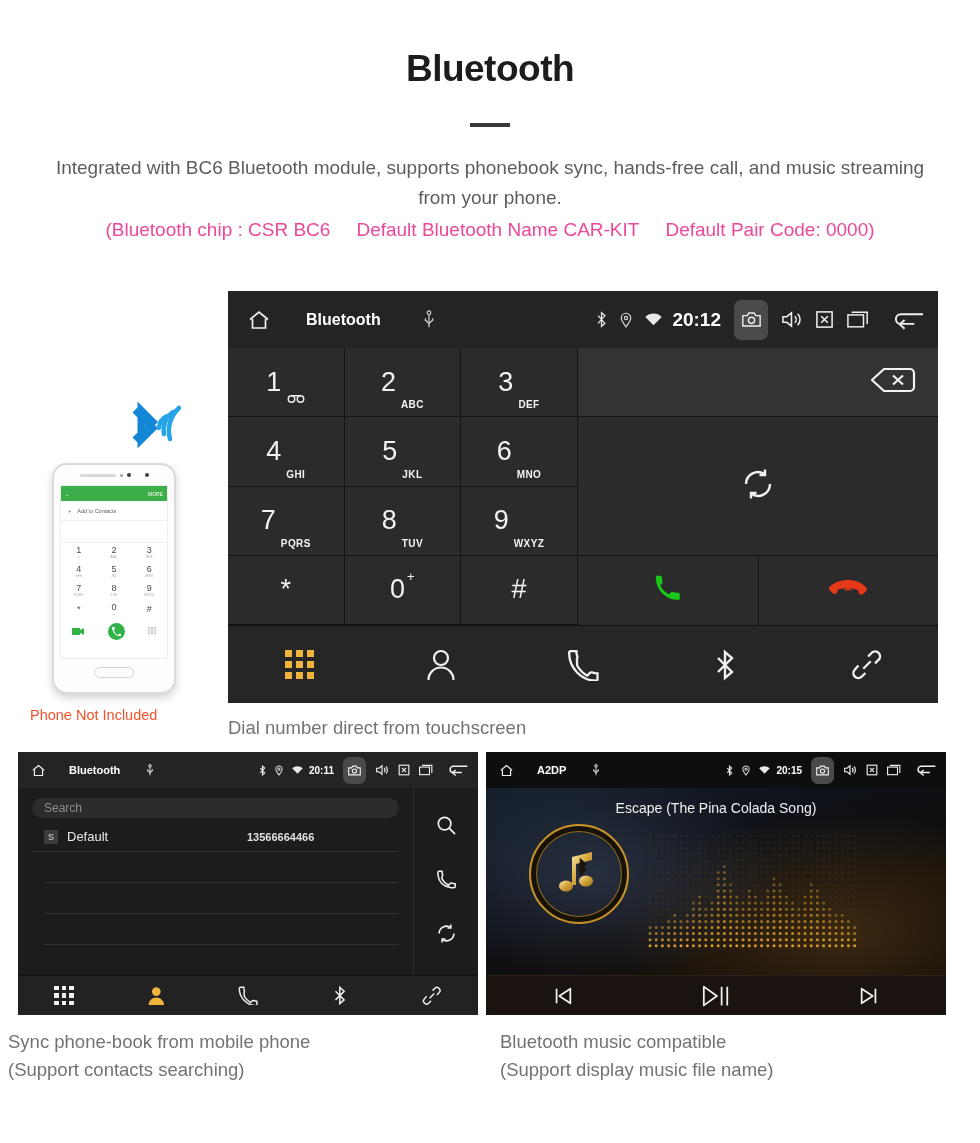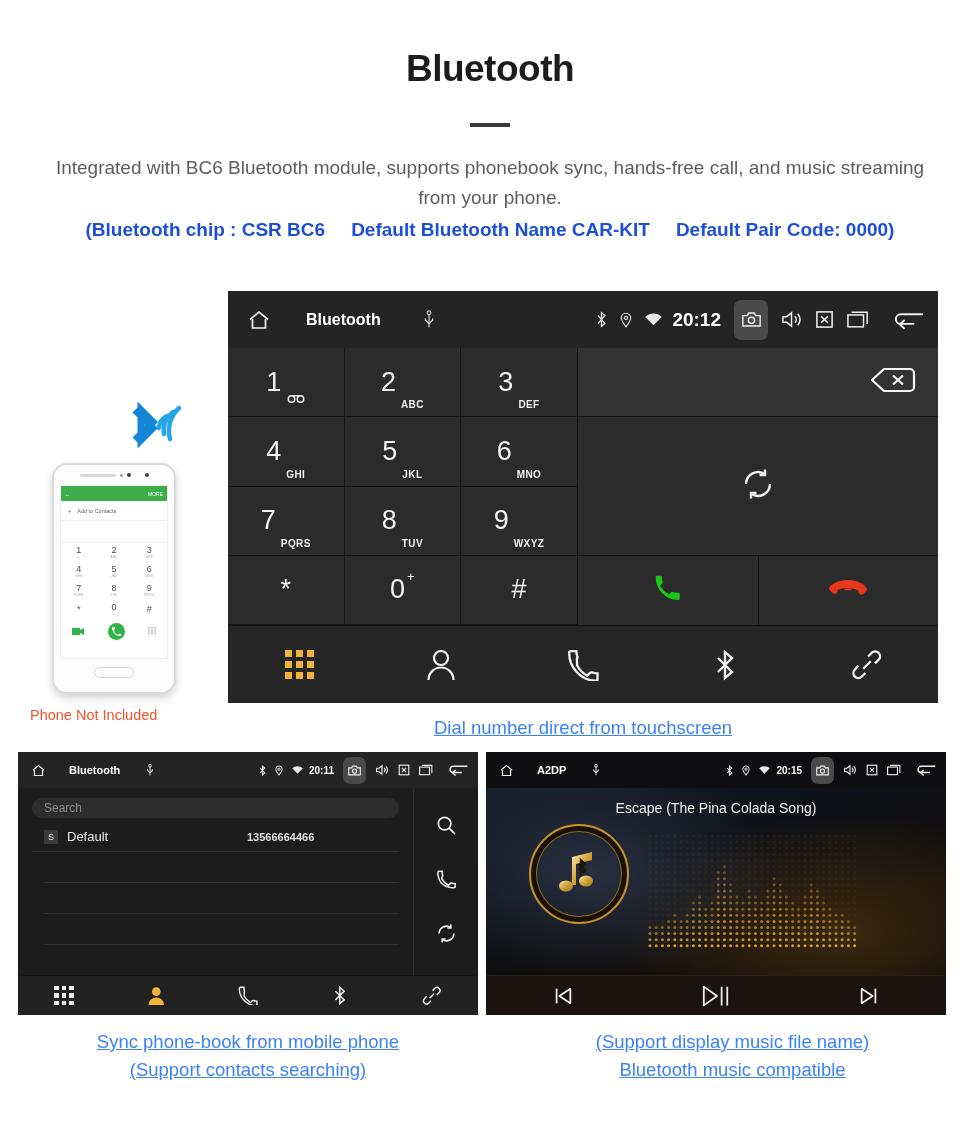--- a/index.html
+++ b/index.html
@@ -28,23 +28,22 @@
     text-align: center;
     font-size: 19px;
     color: #5d5d5d;
     line-height: 30px;
     margin-top: 26px;
     padding: 0 50px;
   }
   .specs {
     text-align: center;
     font-size: 19px;
-    color: #1d4ed8;
+    color: #ec4899;
     margin-top: 6px;
-    font-weight: bold;
   }
   .specs span { white-space: nowrap; }
   .specs .sp2 { margin-left: 26px; }
   .specs .sp3 { margin-left: 26px; }
 
   
   .unit { background:#1c1c1c; position:relative; }
   .statusbar {
     background:#242424; display:flex; align-items:center;
     color:#fff; position:relative;
@@ -210,22 +209,22 @@
                 display:flex; align-items:center; justify-content:center; }
   .hs-bottom { height:27px; display:flex; align-items:center; justify-content:center; }
   .hs-home { width:40px; height:11px; border:1px solid #d2d5d8; border-radius:6px; }
   .not-incl {
     position:absolute; left:0; top:312px; width:190px; text-align:left;
     color:#f4522a; font-size:14.5px;
   }
 
   
   .cap {
-    position:absolute; text-align:center; color:#3b82f6;
-    font-size:18.5px; line-height:28px;text-decoration:underline;
+    position:absolute; text-align:left; color:#737373;
+    font-size:18.5px; line-height:28px;
   }
   #cap-dial { left:228px; top:714px; width:710px; }
   #cap-pb  { left:8px;  top:1028px; width:480px; }
   #cap-mus { left:500px; top:1028px; width:465px; }
 </style>
 </head>
 <body>
 
 <div class="page">
 
@@ -1471,17 +1470,17 @@
         <div>
           <svg width="22" height="22" viewBox="0 0 24 24" fill="none" stroke="#f0f0f0" stroke-width="1.9" stroke-linejoin="round">
             <path d="M4 4l12 8L4 20z"></path>
             <path d="M19 4v16"></path>
           </svg>
         </div>
       </div>
   </div>
 
   <div class="cap" id="cap-mus">
+    <div>Bluetooth music compatible</div>
     <div>(Support display music file name)</div>
-    <div>Bluetooth music compatible</div>
   </div>
 
 </div>
 
 </body></html>

